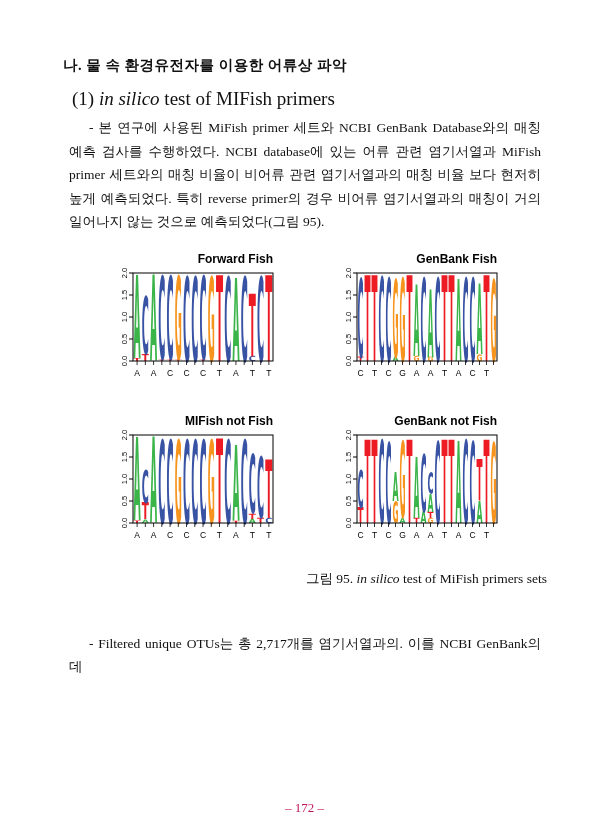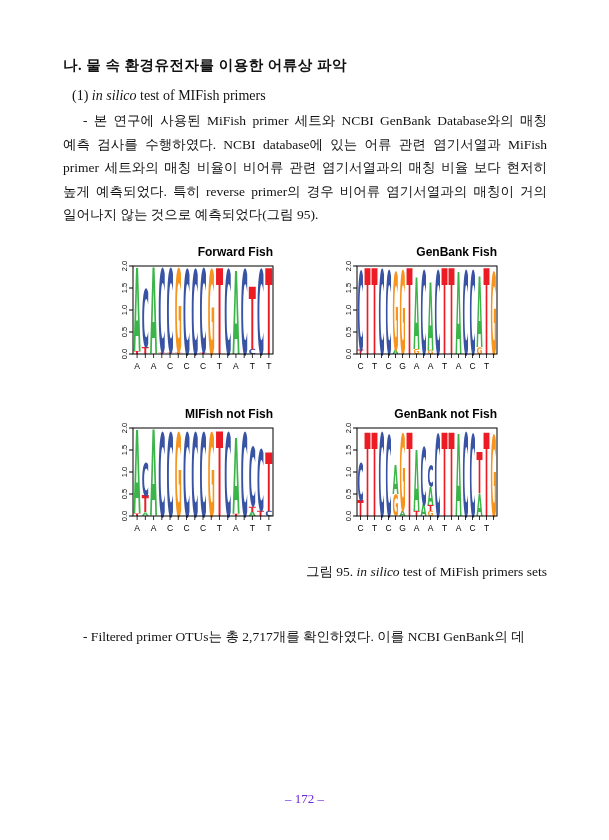--- a/index.html
+++ b/index.html
@@ -8,38 +8,38 @@
     width:609px;height:840px;
     margin:0 auto;
     background:#ffffff;
     box-sizing:border-box;
     padding:56px 62px 0 63px;
     font-family:"Liberation Serif","DejaVu Serif",serif;
     color:#111111;
     overflow:hidden;
   }
   .heading{font-size:14.5px;font-weight:bold;margin:0 0 13px 0;letter-spacing:0.5px;}
-  .sec-title{font-size:14px;margin:0 0 5px 9px;}
+  .sec-title{font-size:19px;margin:0 0 5px 9px;}
   .sec-title i{font-style:italic;}
-  .para{font-size:13.5px;line-height:23.5px;text-align:justify;text-indent:20px;margin:0;word-break:keep-all;}
+  .para{font-size:13.5px;line-height:23.5px;text-align:justify;text-indent:20px;margin:6px;word-break:keep-all;}
   .figure{margin:18px 0 0 30px;}
   .logo-grid{display:grid;grid-template-columns:212px 212px;column-gap:12px;row-gap:30px;}
   .logo-panel{width:212px;}
   .logo-title{
     margin-left:40px;width:140px;text-align:right;
     font-family:"Liberation Sans",sans-serif;font-weight:bold;font-size:12px;
     margin-bottom:2px;color:#000;
   }
   .logo-svg{display:block;}
   .caption{margin:24px 0 0 42px;font-size:13.5px;text-align:right;}
   .sec2{margin-top:44px;}
   .para2{margin-top:9px;}
   .footer{
-    position:absolute;bottom:33px;left:0;width:100%;
-    text-align:center;font-size:13px;color:#6d28d9;
+    position:absolute;bottom:24px;left:0;width:100%;
+    text-align:center;font-size:13px;color:#be185d;
   }
 </style>
 </head>
 <body>
 
 <div class="page">
 
   <h1 class="heading">나. 물 속 환경유전자를 이용한 어류상 파악</h1>
 
   <div class="sec-title"><span>(1) </span><i>in silico</i><span> test of MIFish primers</span></div>
@@ -326,18 +326,18 @@
             <text x="155.5" y="108" text-anchor="middle" font-size="8.5" font-family="&quot;Liberation Sans&quot;,sans-serif" fill="#000">C</text>
             <text x="169.5" y="108" text-anchor="middle" font-size="8.5" font-family="&quot;Liberation Sans&quot;,sans-serif" fill="#000">T</text>
           </svg>
       </div>
     </div>
   </div>
 
   <div class="caption"><span>그림 95. </span><i>in silico</i><span> test of MiFish primers sets</span></div>
 
   <div class="sec2">
-    <p class="para para2">- Filtered primer OTUs는 총 2,717개를 확인하였다. 이를 NCBI GenBank의 데</p>
+    <p class="para para2">- Filtered unique OTUs는 총 2,717개를 염기서열과의. 이를 NCBI GenBank의 데</p>
   </div>
 
   <div class="footer">– 172 –</div>
 
 </div>
 
 </body></html>

